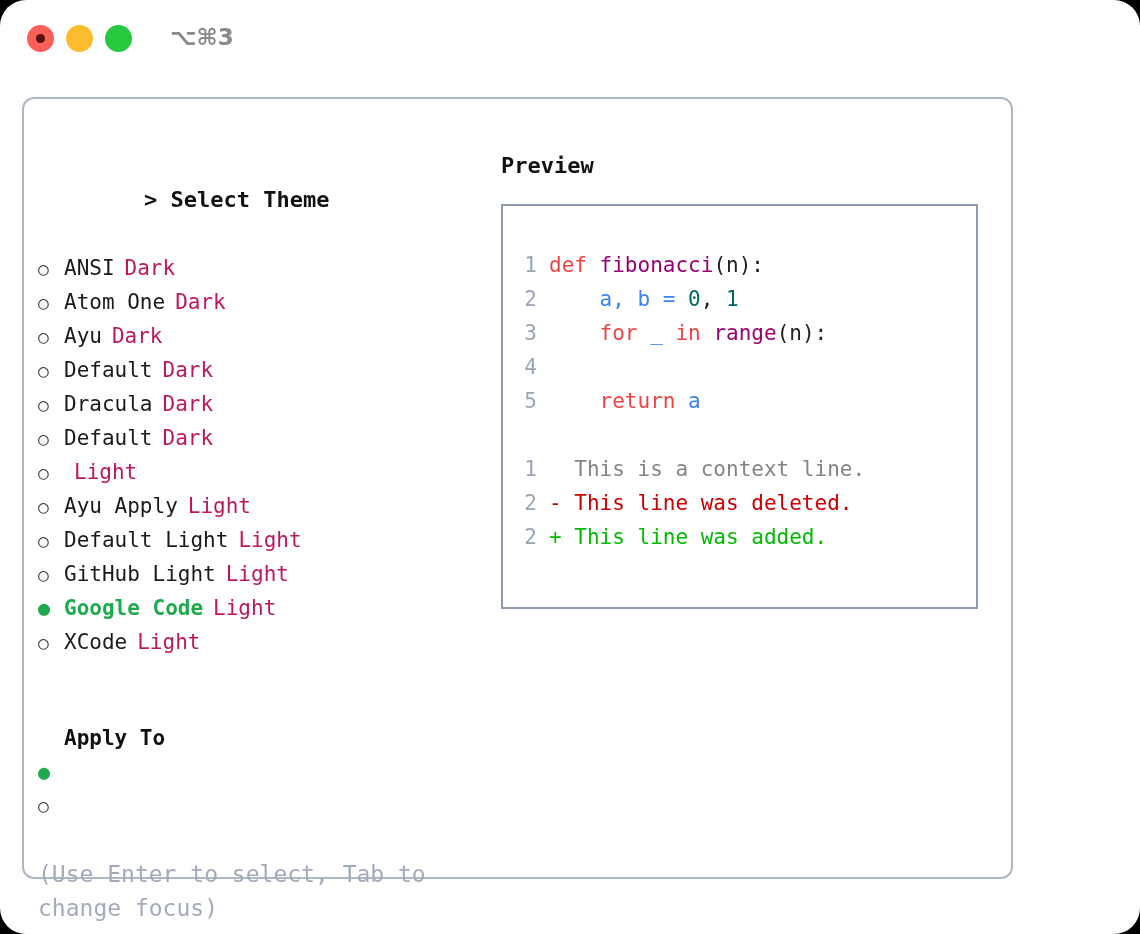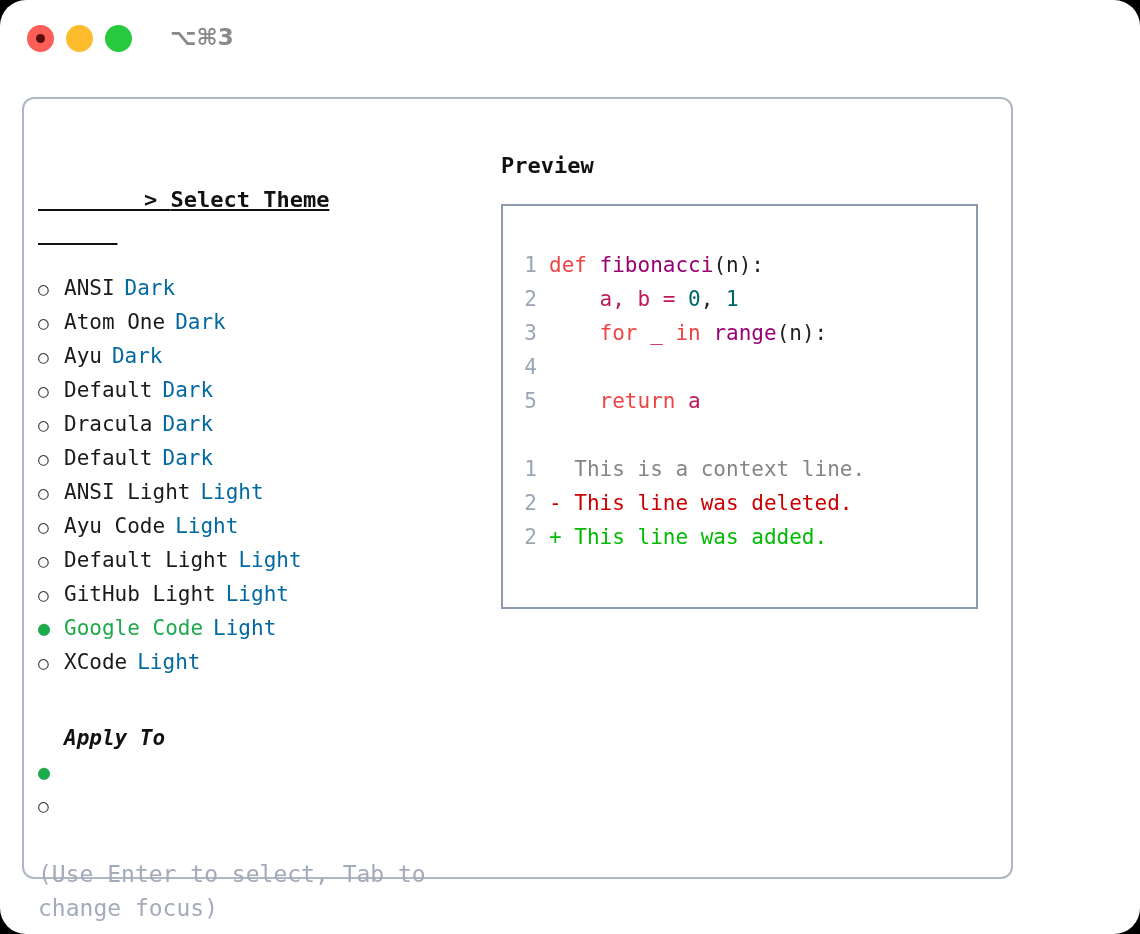--- a/index.html
+++ b/index.html
@@ -90,56 +90,54 @@
     top: 50px;
     width: 450px;
   }
 
   .section-heading {
     font-size: 22px;
     font-weight: 700;
     color: #111111;
     line-height: 34px;
     white-space: pre;
-    text-decoration: underline;
   }
   .section-heading .marker { color: #111111; }
 
   .opt-row {
     display: flex;
     align-items: baseline;
     line-height: 34px;
     height: 34px;
     font-size: 21px;
     white-space: pre;
   }
   .opt-bullet {
     width: 26px;
     flex: 0 0 26px;
     color: #333333;
     font-size: 18px;
     line-height: 34px;
   }
   .opt-bullet.on { color: #1DAA4B; font-size: 20px; }
-  .opt-label { color: #1A1A1A; margin-top: 20px; }
-  .opt-row.selected .opt-label { color: #1DAA4B; }
+  .opt-label { color: #1A1A1A; }
+  .opt-row.selected .opt-label { color: #1DAA4B; font-weight: bold; }
   .opt-kind {
-    color: #0369a1;
+    color: #be185d;
     padding-left: 10px;
   }
 
   #apply-block { margin-top: 62px; }
   #apply-heading {
     font-size: 21px;
     font-weight: 700;
     color: #111111;
     line-height: 34px;
     padding-left: 26px;
     white-space: pre;
-    font-style: italic;
   }
 
   #hint-text {
     margin-top: 34px;
     font-size: 23px;
     color: #A3ABBA;
     line-height: 34px;
     width: 412px;
   }
 
@@ -181,21 +179,21 @@
     color: #9AA5B5;
     padding-right: 12px;
     box-sizing: border-box;
   }
   .code-text { white-space: pre; }
 
   
   .tok-kw   { color: #ef4444; }
   .tok-fn   { color: #990073; }
   .tok-num  { color: #006666; }
-  .tok-txt  { color: #be185d; }
+  .tok-txt  { color: #3b82f6; }
   .tok-pun  { color: #222222; }
 
   .diff-gap { height: 34px; }
   .diff-ctx  { color: #858585; }
   .diff-del  { color: #CC0000; }
   .diff-add  { color: #00BB00; }
 </style>
 </head>
 <body>
 
@@ -218,22 +216,22 @@
         <span class="marker">&gt; </span><span>Select Theme</span>
       </div>
 
       <div id="theme-list">
           <div class="opt-row"><span class="opt-bullet">○</span><span class="opt-label">ANSI</span><span class="opt-kind">Dark</span></div>
           <div class="opt-row"><span class="opt-bullet">○</span><span class="opt-label">Atom One</span><span class="opt-kind">Dark</span></div>
           <div class="opt-row"><span class="opt-bullet">○</span><span class="opt-label">Ayu</span><span class="opt-kind">Dark</span></div>
           <div class="opt-row"><span class="opt-bullet">○</span><span class="opt-label">Default</span><span class="opt-kind">Dark</span></div>
           <div class="opt-row"><span class="opt-bullet">○</span><span class="opt-label">Dracula</span><span class="opt-kind">Dark</span></div>
           <div class="opt-row"><span class="opt-bullet">○</span><span class="opt-label">Default</span><span class="opt-kind">Dark</span></div>
-          <div class="opt-row"><span class="opt-bullet">○</span><span class="opt-label">ANSI Light</span><span class="opt-kind">Light</span></div>
-          <div class="opt-row"><span class="opt-bullet">○</span><span class="opt-label">Ayu Code</span><span class="opt-kind">Light</span></div>
+          <div class="opt-row"><span class="opt-bullet">○</span><span class="opt-kind">Light</span></div>
+          <div class="opt-row"><span class="opt-bullet">○</span><span class="opt-label">Ayu Apply</span><span class="opt-kind">Light</span></div>
           <div class="opt-row"><span class="opt-bullet">○</span><span class="opt-label">Default Light</span><span class="opt-kind">Light</span></div>
           <div class="opt-row"><span class="opt-bullet">○</span><span class="opt-label">GitHub Light</span><span class="opt-kind">Light</span></div>
           <div class="opt-row selected"><span class="opt-bullet on">●</span><span class="opt-label">Google Code</span><span class="opt-kind">Light</span></div>
           <div class="opt-row"><span class="opt-bullet">○</span><span class="opt-label">XCode</span><span class="opt-kind">Light</span></div>
         </div>
 
       <div id="apply-block">
         <div id="apply-heading">Apply To</div>
         <div id="apply-list">
             <div class="opt-row selected"><span class="opt-bullet on">●</span></div>

